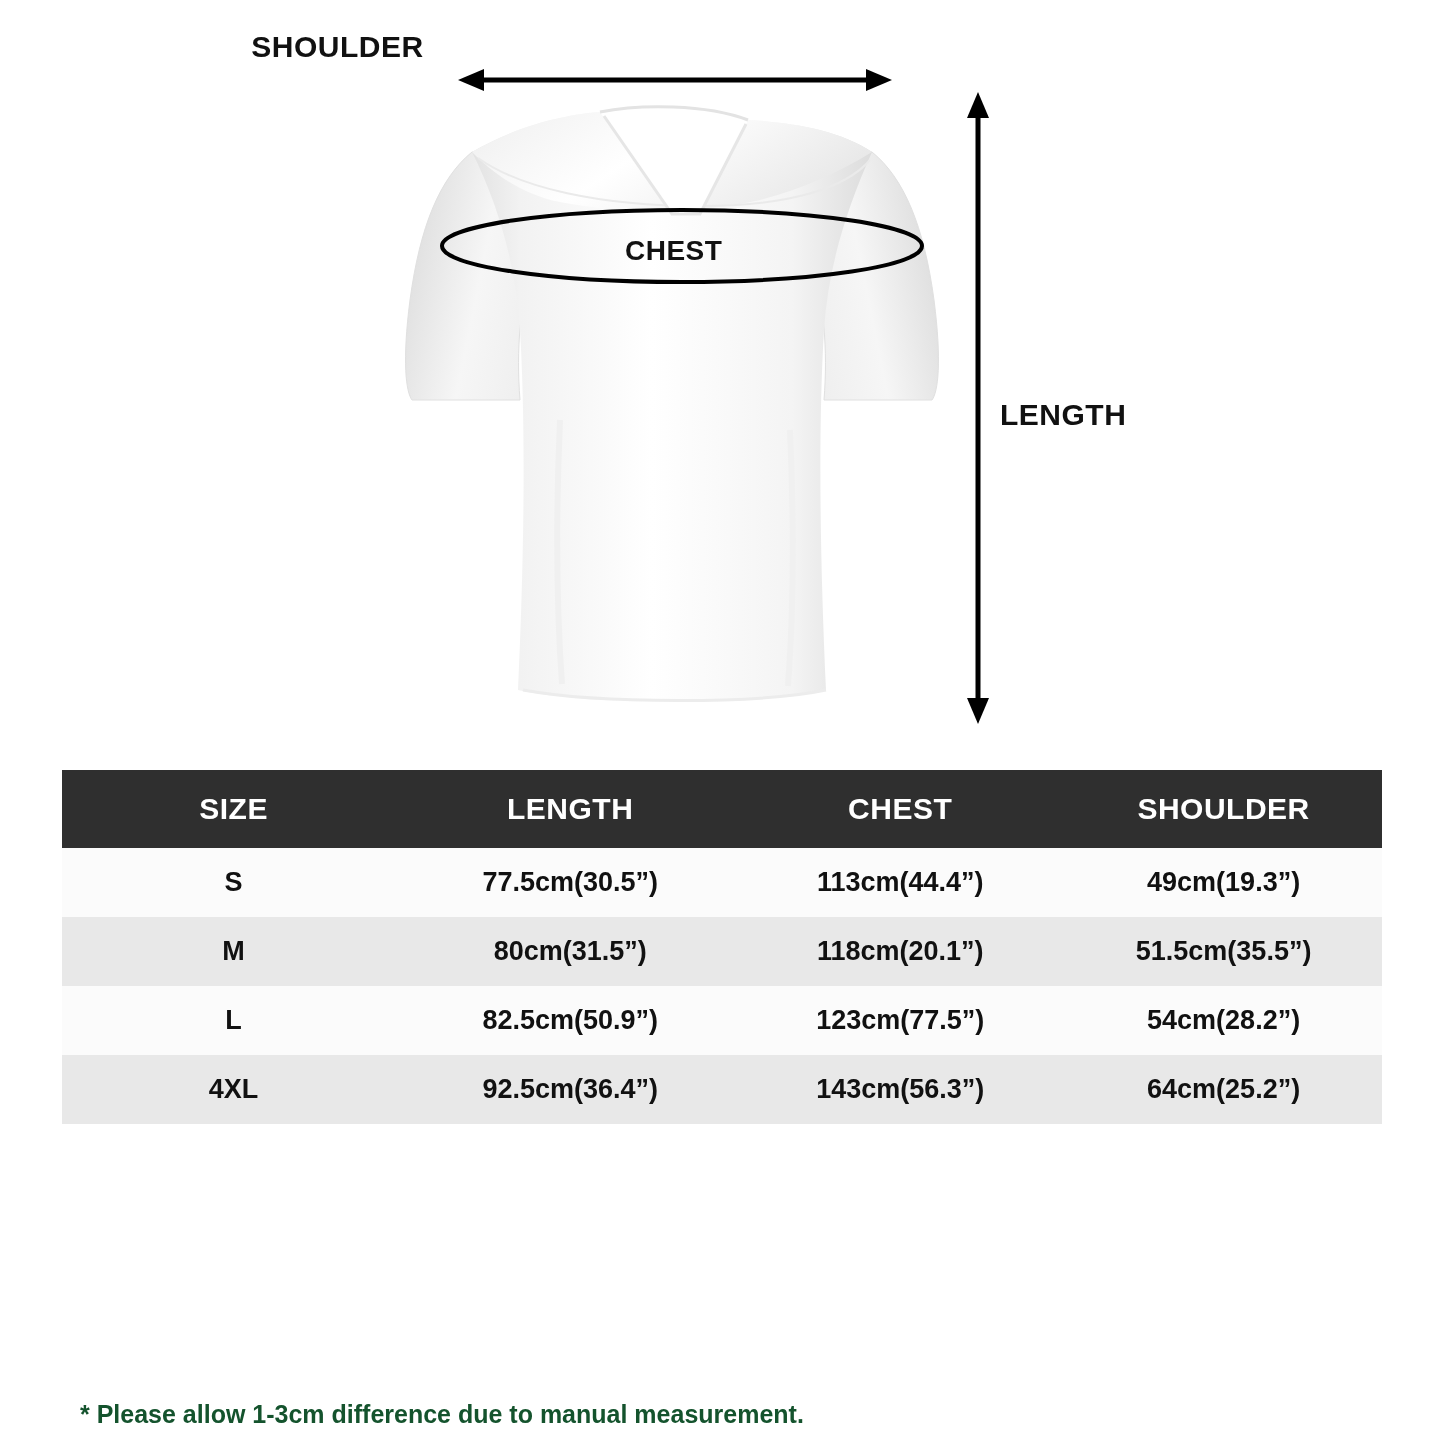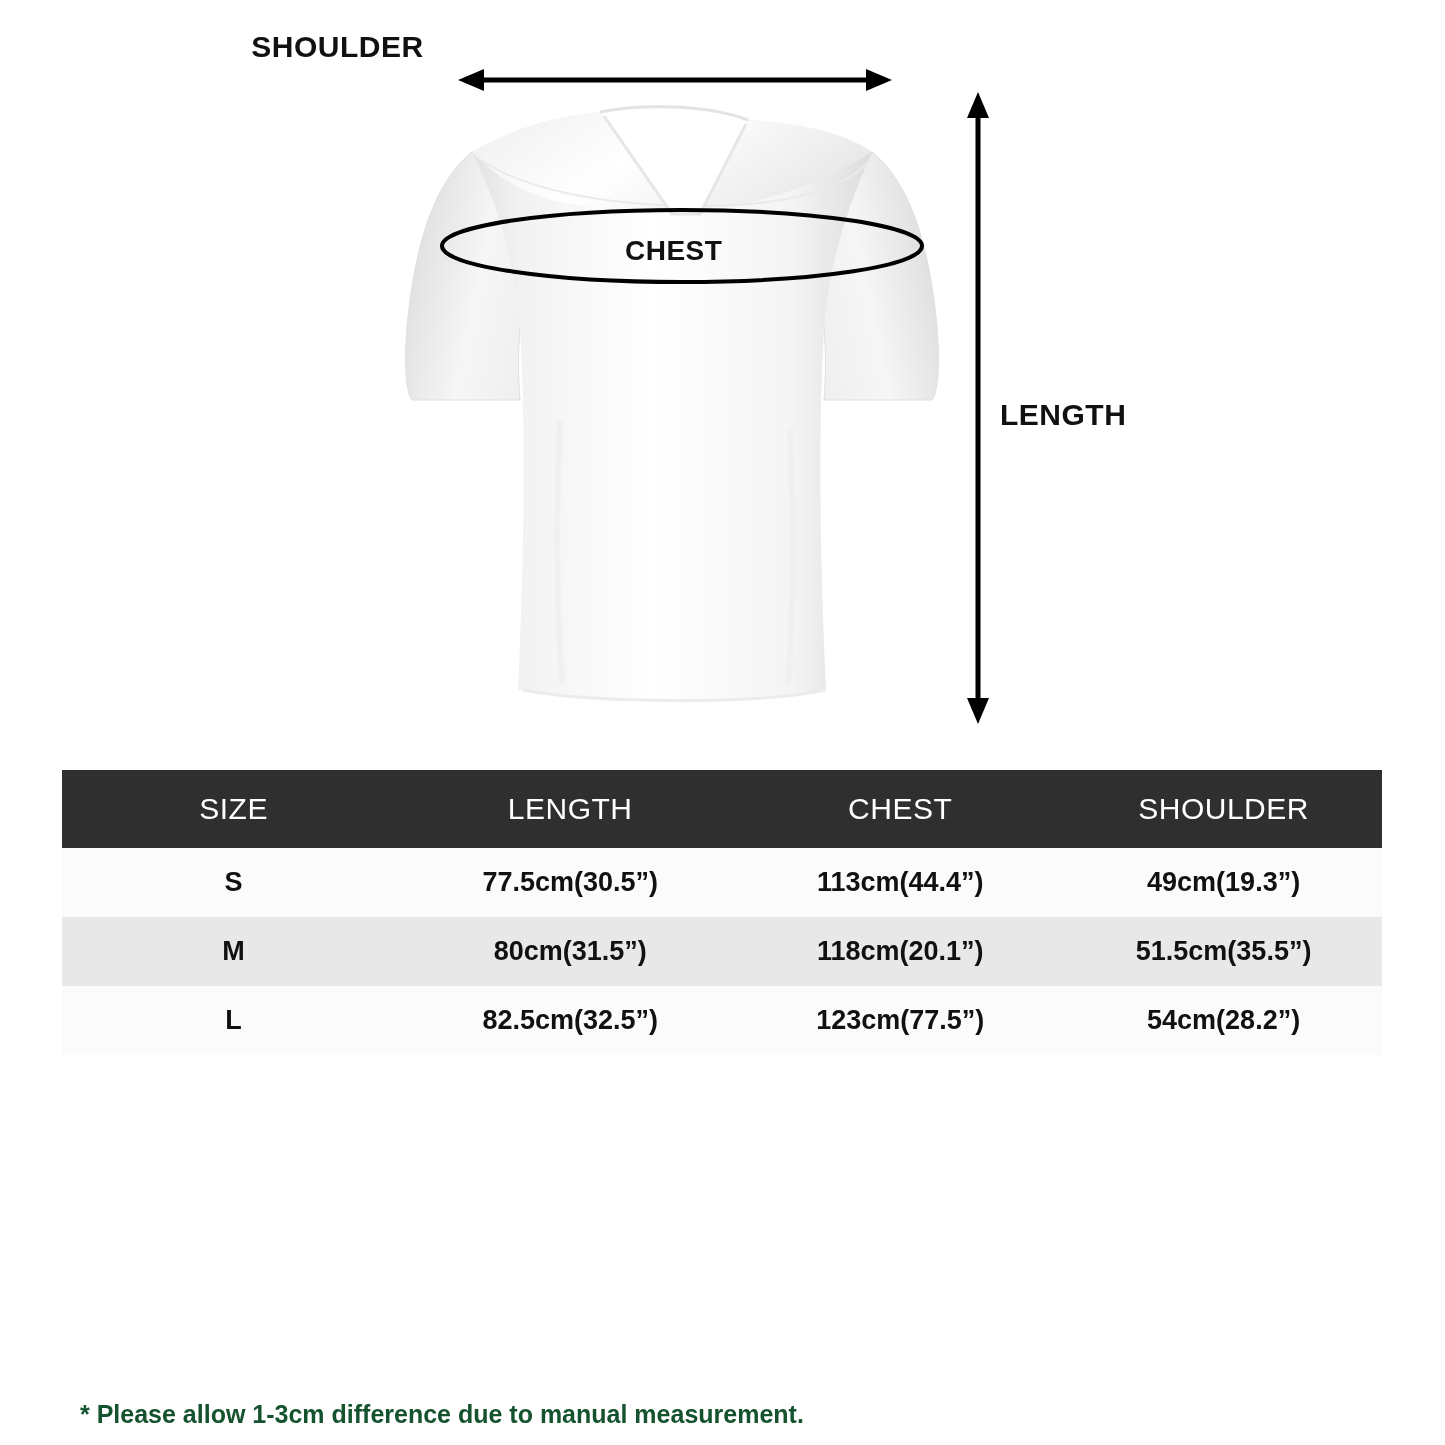--- a/index.html
+++ b/index.html
@@ -68,21 +68,21 @@
   }
   table.size-table {
     border-collapse: collapse;
     width: 1320px;
     table-layout: fixed;
   }
   table.size-table thead th {
     background: #2f2f2f;
     color: #ffffff;
     font-size: 30px;
-    font-weight: normal;
+    font-weight: bold;
     padding: 22px 0 22px 0;
     letter-spacing: 0.5px;
     text-align: center;
   }
   table.size-table tbody td {
     font-size: 27px;
     font-weight: bold;
     text-align: center;
     padding: 19px 0 19px 0;
     color: #111;
@@ -216,21 +216,27 @@
         <td>49cm(19.3”)</td>
       </tr>
       <tr>
         <td>M</td>
         <td>80cm(31.5”)</td>
         <td>118cm(20.1”)</td>
         <td>51.5cm(35.5”)</td>
       </tr>
       <tr>
         <td>L</td>
-        <td>82.5cm(32.5”)</td>
+        <td>82.5cm(50.9”)</td>
         <td>123cm(77.5”)</td>
         <td>54cm(28.2”)</td>
+      </tr>
+      <tr>
+        <td>4XL</td>
+        <td>92.5cm(36.4”)</td>
+        <td>143cm(56.3”)</td>
+        <td>64cm(25.2”)</td>
       </tr>
     </tbody>
   </table>
 </div>
 
 <div class="footnote">* Please allow 1-3cm difference due to manual measurement.</div>
 
 </body></html>

